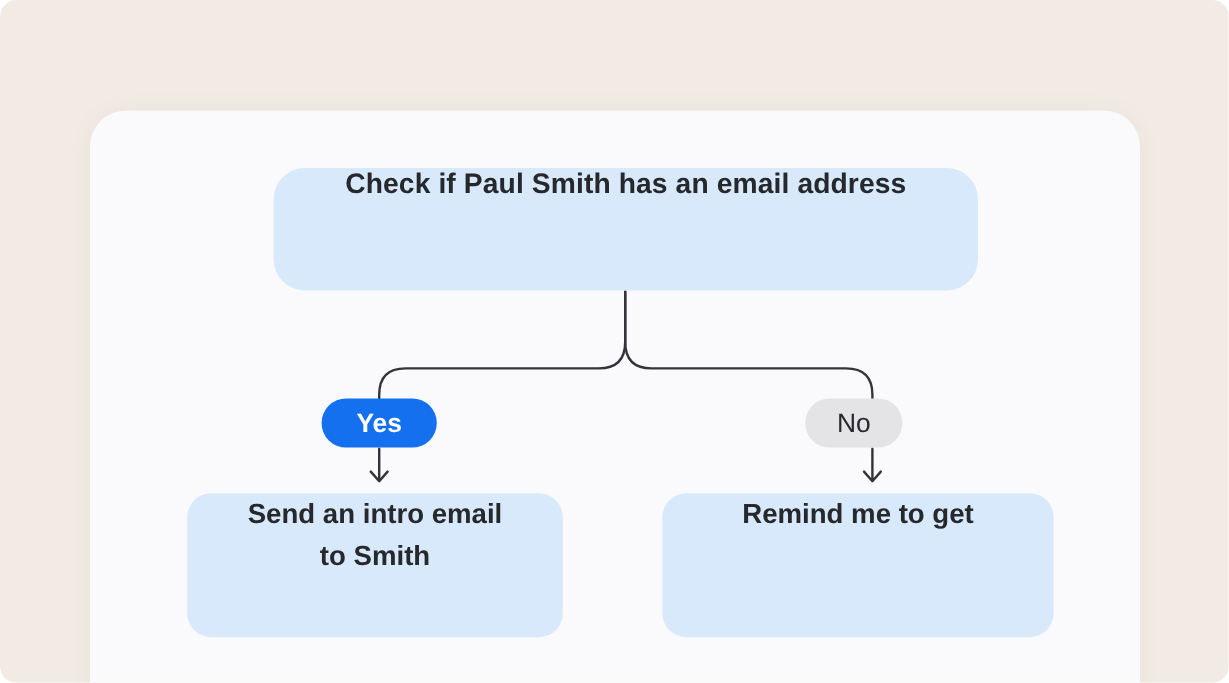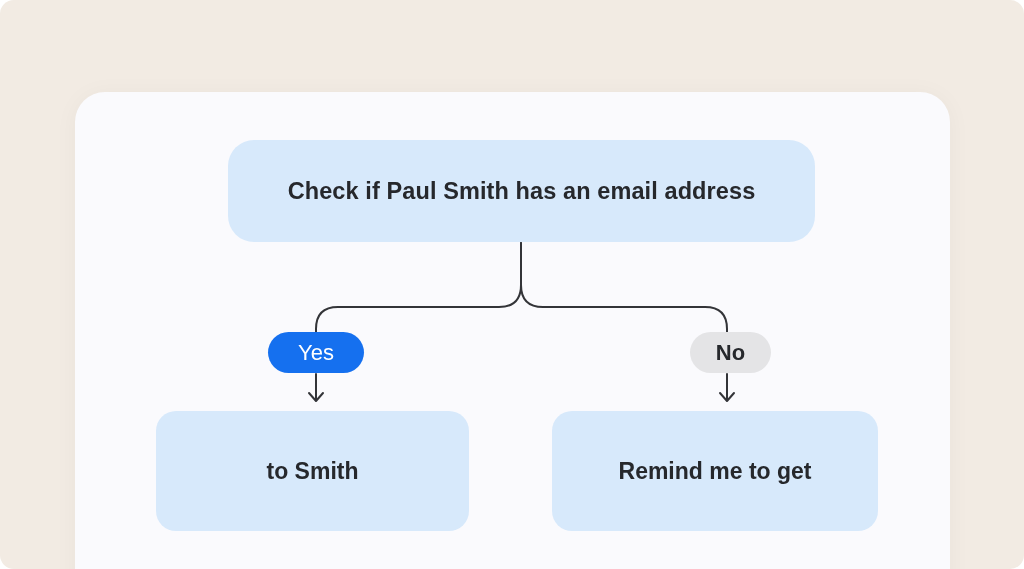--- a/index.html
+++ b/index.html
@@ -43,21 +43,20 @@
     height: 569px;
     pointer-events: none;
   }
   .node {
     position: absolute;
     background: var(--node-bg);
     border-radius: 26px;
     display: flex;
     flex-direction: column;
     align-items: center;
-    justify-content: center;
     text-align: center;
     font-weight: 600;
     color: var(--text);
     cursor: default;
   }
   .condition-node {
     left: 228px;
     top: 140px;
     width: 587px;
     height: 102px;
@@ -76,34 +75,34 @@
   .action-node.right { left: 552px; width: 326px; }
   .pill {
     position: absolute;
     top: 332px;
     height: 41px;
     border-radius: 20.5px;
     display: flex;
     align-items: center;
     justify-content: center;
     font-size: 22px;
-    font-weight: 400;
+    font-weight: 700;
   }
   .pill-yes {
     left: 268px;
     width: 96px;
     background: var(--yes-pill-bg);
     color: var(--yes-pill-text);
   }
   .pill-no {
-    left: 690px;
+    left: 671px;
     width: 81px;
     background: var(--no-pill-bg);
     color: var(--text);
-    font-weight: 700;
+    font-weight: 400;
   }
 </style>
 </head>
 <body>
 
 <div class="viewport">
 
   <div class="card"></div>
 
   <svg class="connector-svg" viewBox="0 0 1024 569">
@@ -125,20 +124,21 @@
 
   <div class="pill pill-yes">
     <span>Yes</span>
   </div>
 
   <div class="pill pill-no">
     <span>No</span>
   </div>
 
   <div class="node action-node left">
+    <span>Send an intro email</span>
     <span>to Smith</span>
   </div>
 
   <div class="node action-node right">
     <span>Remind me to get</span>
   </div>
 
 </div>
 
 </body></html>

